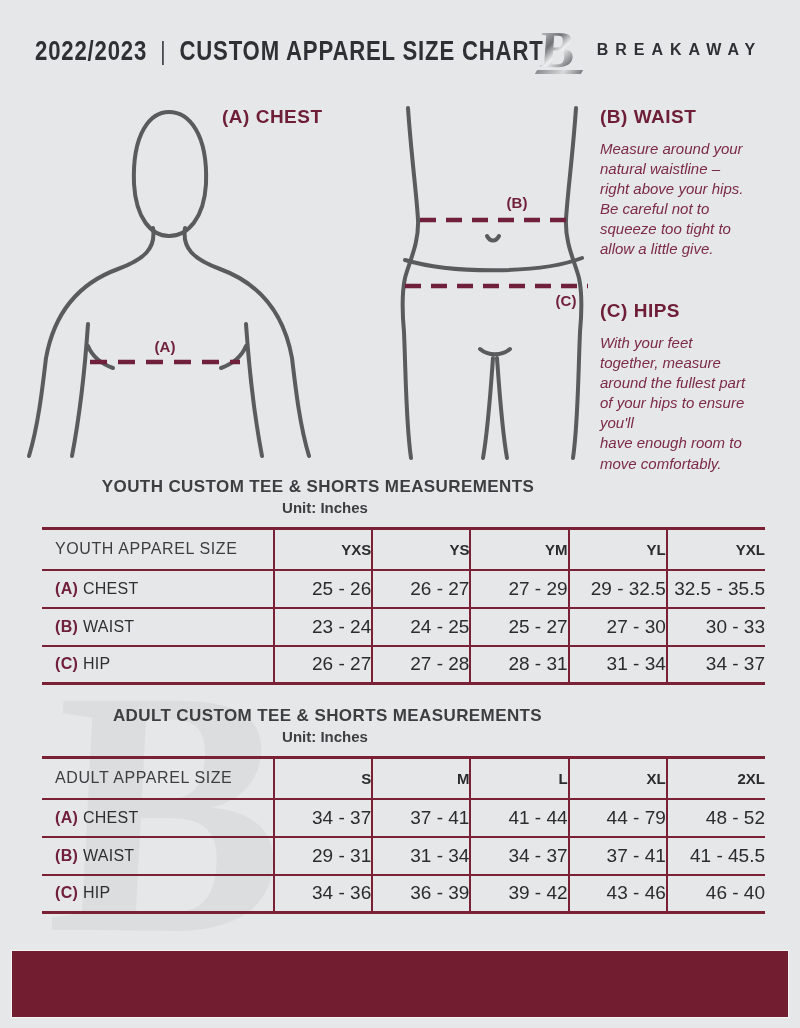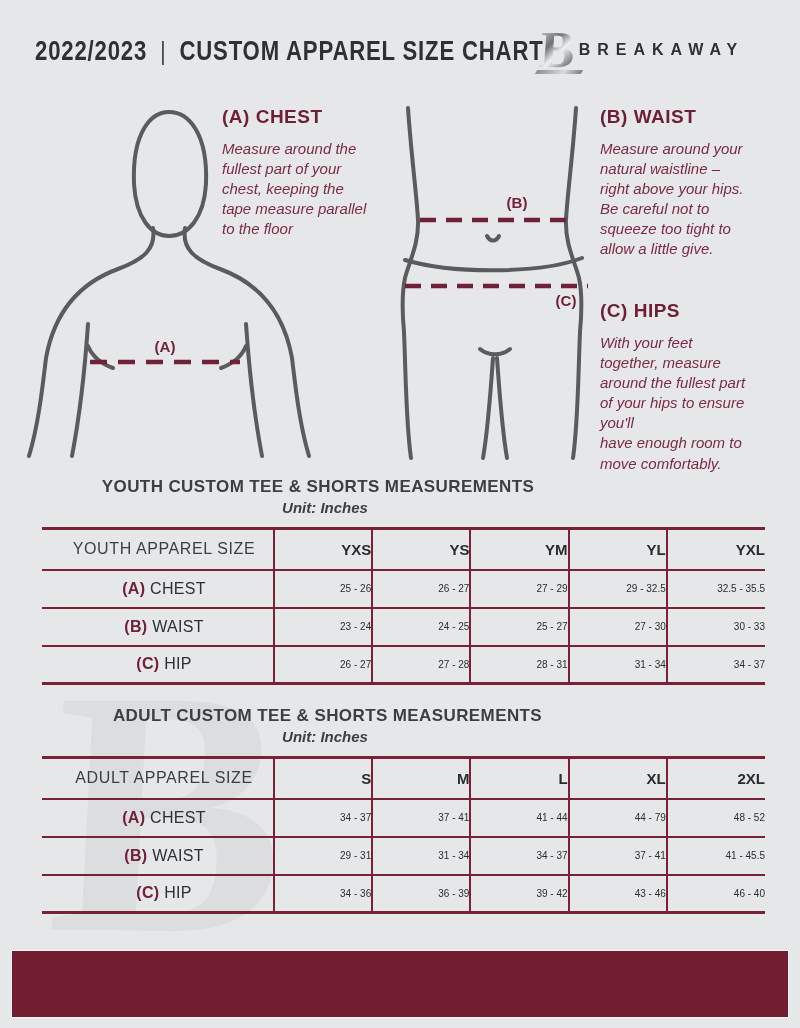--- a/index.html
+++ b/index.html
@@ -28,21 +28,21 @@
     background: linear-gradient(135deg, #d8d9db 0%, #6f7174 35%, #f0f1f2 55%, #7c7e81 80%, #b9babc 100%);
     -webkit-background-clip: text; background-clip: text; color: transparent;
     transform: skewX(-4deg);
   }
   .logo-underline {
     position: absolute; left: -4px; top: 46px; width: 46px; height: 4px;
     background: linear-gradient(90deg, #8a8c8f, #d8d9db 60%, #7c7e81);
     transform: skewX(-30deg);
   }
   .brand {
-    margin-left: 4px;
+    margin-left: 22px;
     font-weight: bold; font-size: 16px; letter-spacing: 7px;
     color: #2e3033; white-space: nowrap;
   }
 
   
   svg.figure { position: absolute; overflow: visible; }
   .fig-upper { left: 22px; top: 104px; }
   .fig-lower { left: 392px; top: 108px; }
   .outline { fill: none; stroke: #5a5b5d; stroke-width: 4; stroke-linecap: round; }
   .dash { fill: none; stroke: #70203a; stroke-width: 4.5; stroke-linecap: butt; }
@@ -62,39 +62,39 @@
   .m-waist { left: 600px; top: 106px; width: 190px; }
   .m-hips  { left: 600px; top: 284px; width: 190px; margin-top: 16px; }
 
   
   .sec-title {
     position: absolute; left: 0; width: 636px; text-align: center;
     font-size: 17px; font-weight: bold; letter-spacing: 0.4px; color: #3c3e40;
   }
   .sec-unit {
     position: absolute; left: 0; width: 650px; text-align: center;
-    font-size: 15px; font-style: italic; font-weight: bold; color: #3c3e40;
+    font-size: 15px; font-weight: bold; color: #3c3e40;
   }
   .yt-title { top: 477px; } .yt-unit { top: 499px; }
   .ad-title { top: 706px; padding-left: 19px; } .ad-unit { top: 728px; }
 
   
   .size-table { position: absolute; left: 42px; width: 723px; z-index: 1; }
   .yt-table { top: 527px; } .ad-table { top: 756px; }
   table { width: 723px; table-layout: fixed; border-collapse: collapse;
           border-top: 3px solid #7b2136; border-bottom: 3px solid #7b2136; }
   col.c0 { width: 232px; }
   col.cn { width: 98.2px; }
   th, td { border-top: 2px solid #7b2136; text-align: right; vertical-align: middle;
            color: #2b2c2e; background: transparent; }
   th:nth-child(n+2), td:nth-child(n+2) { border-left: 2px solid #7b2136; }
   thead th { height: 41px; font-size: 15px; font-weight: bold; }
   thead th.label-col { font-weight: normal; font-size: 16px; letter-spacing: 0.6px; color: #3c3e40; }
-  tbody td { height: 38px; font-size: 10px; }
-  .label-col { text-align: center; padding-left: 13px; }
+  tbody td { height: 38px; font-size: 19px; }
+  .label-col { text-align: left; padding-left: 13px; }
   tbody td.label-col { font-size: 16px; letter-spacing: 0.3px; color: #2e2f31; }
   .pfx { color: #70203a; font-weight: bold; }
 
   
   .watermark {
     position: absolute; left: 52px; top: 662px; z-index: 0;
     font-family: "Liberation Serif", serif; font-weight: bold;
     font-size: 350px; line-height: 300px; color: #dcddde;
     transform: skewX(-3deg);
     user-select: none;
@@ -144,25 +144,20 @@
     <path class="outline" d="M 101,250 C 98,292 96,322 91,350"></path>
     <path class="outline" d="M 105,250 C 108,292 110,322 115,350"></path>
     <path class="dash" stroke-dasharray="16 10" d="M 28,112 L 176,112"></path>
     <path class="dash" stroke-dasharray="16 10" d="M 13,178 L 196,178"></path>
     <text class="fig-label" x="125" y="100" text-anchor="middle">(B)</text>
     <text class="fig-label" x="174" y="198" text-anchor="middle">(C)</text>
   </svg>
 
   <div class="measure m-chest">
     <h3>(A) CHEST</h3>
-    <p>Measure around the
-fullest part of your
-chest, keeping the
-tape measure parallel
-to the floor</p>
   </div>
   <div class="measure m-waist">
     <h3>(B) WAIST</h3>
     <p>Measure around your
 natural waistline –
 right above your hips.
 Be careful not to
 squeeze too tight to
 allow a little give.</p>
   </div>

